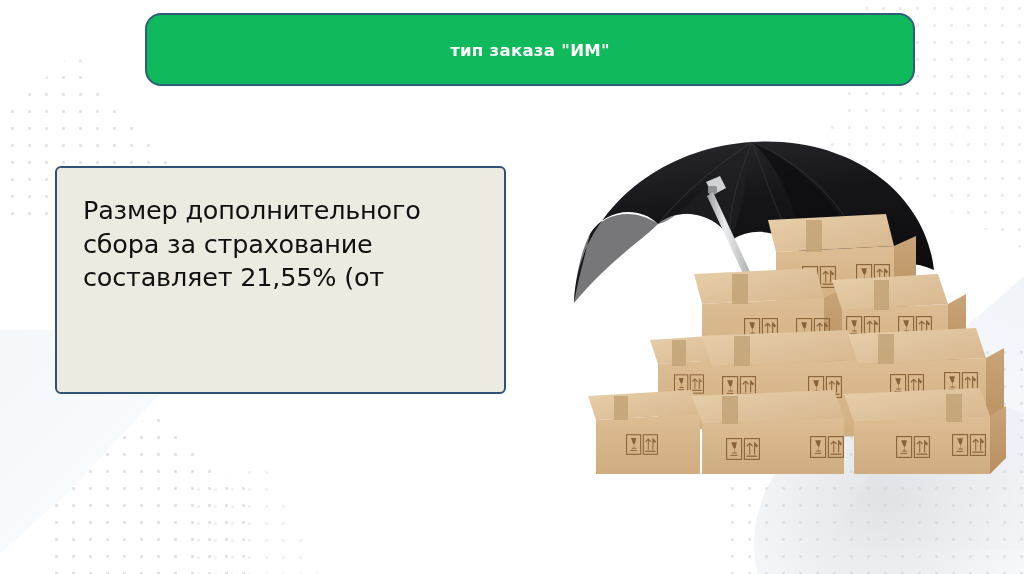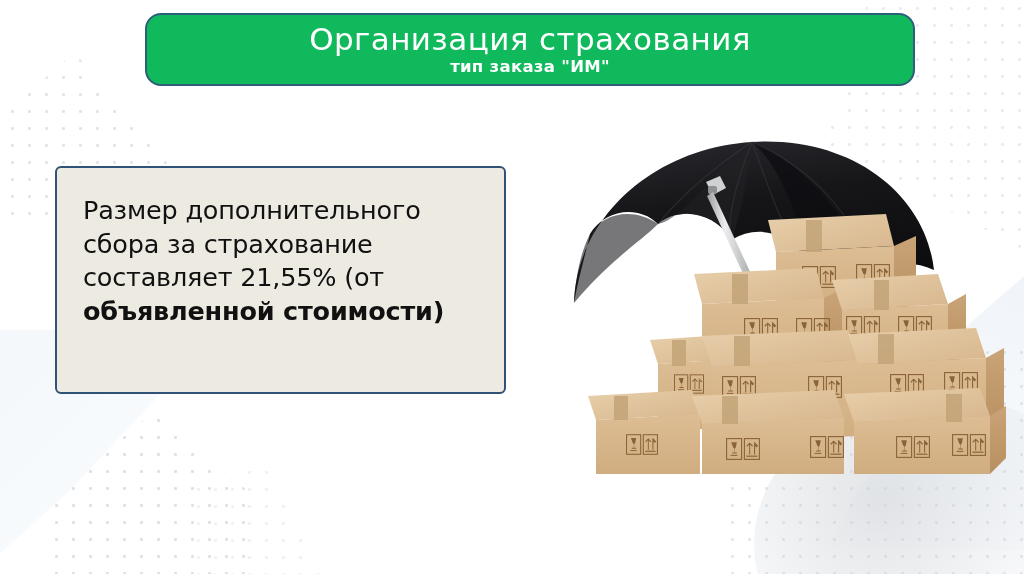--- a/index.html
+++ b/index.html
@@ -187,30 +187,28 @@
   <div class="bg-layer wedge-right"></div>
   <div class="bg-layer vignette-br"></div>
 
   <div class="bg-layer dots dots-tl"></div>
   <div class="bg-layer dots dots-bl"></div>
   <div class="bg-layer dots dots-tr"></div>
   <div class="bg-layer dots dots-br"></div>
   <div class="bg-layer dots dots-bc"></div>
 
   <div id="title-banner">
-    <div id="title-main">Организация страхования</div>
     <div id="title-sub">тип заказа "ИМ"</div>
   </div>
 
   <div id="fact-box">
     <div id="fact-text">
         <span class="ln">Размер дополнительного</span>
         <span class="ln">сбора за страхование</span>
         <span class="ln">составляет 21,55% (от</span>
-        <span class="ln strong">объявленной стоимости)</span>
       </div>
   </div>
 
   <div id="illustration">
     <svg viewBox="0 0 470 366" xmlns="http://www.w3.org/2000/svg" aria-hidden="true">
       <defs>
         <linearGradient id="gUmb" x1="0" y1="0" x2="0.3" y2="1">
           <stop offset="0%" stop-color="#2b2b30"></stop>
           <stop offset="45%" stop-color="#161619"></stop>
           <stop offset="100%" stop-color="#0c0c0e"></stop>

